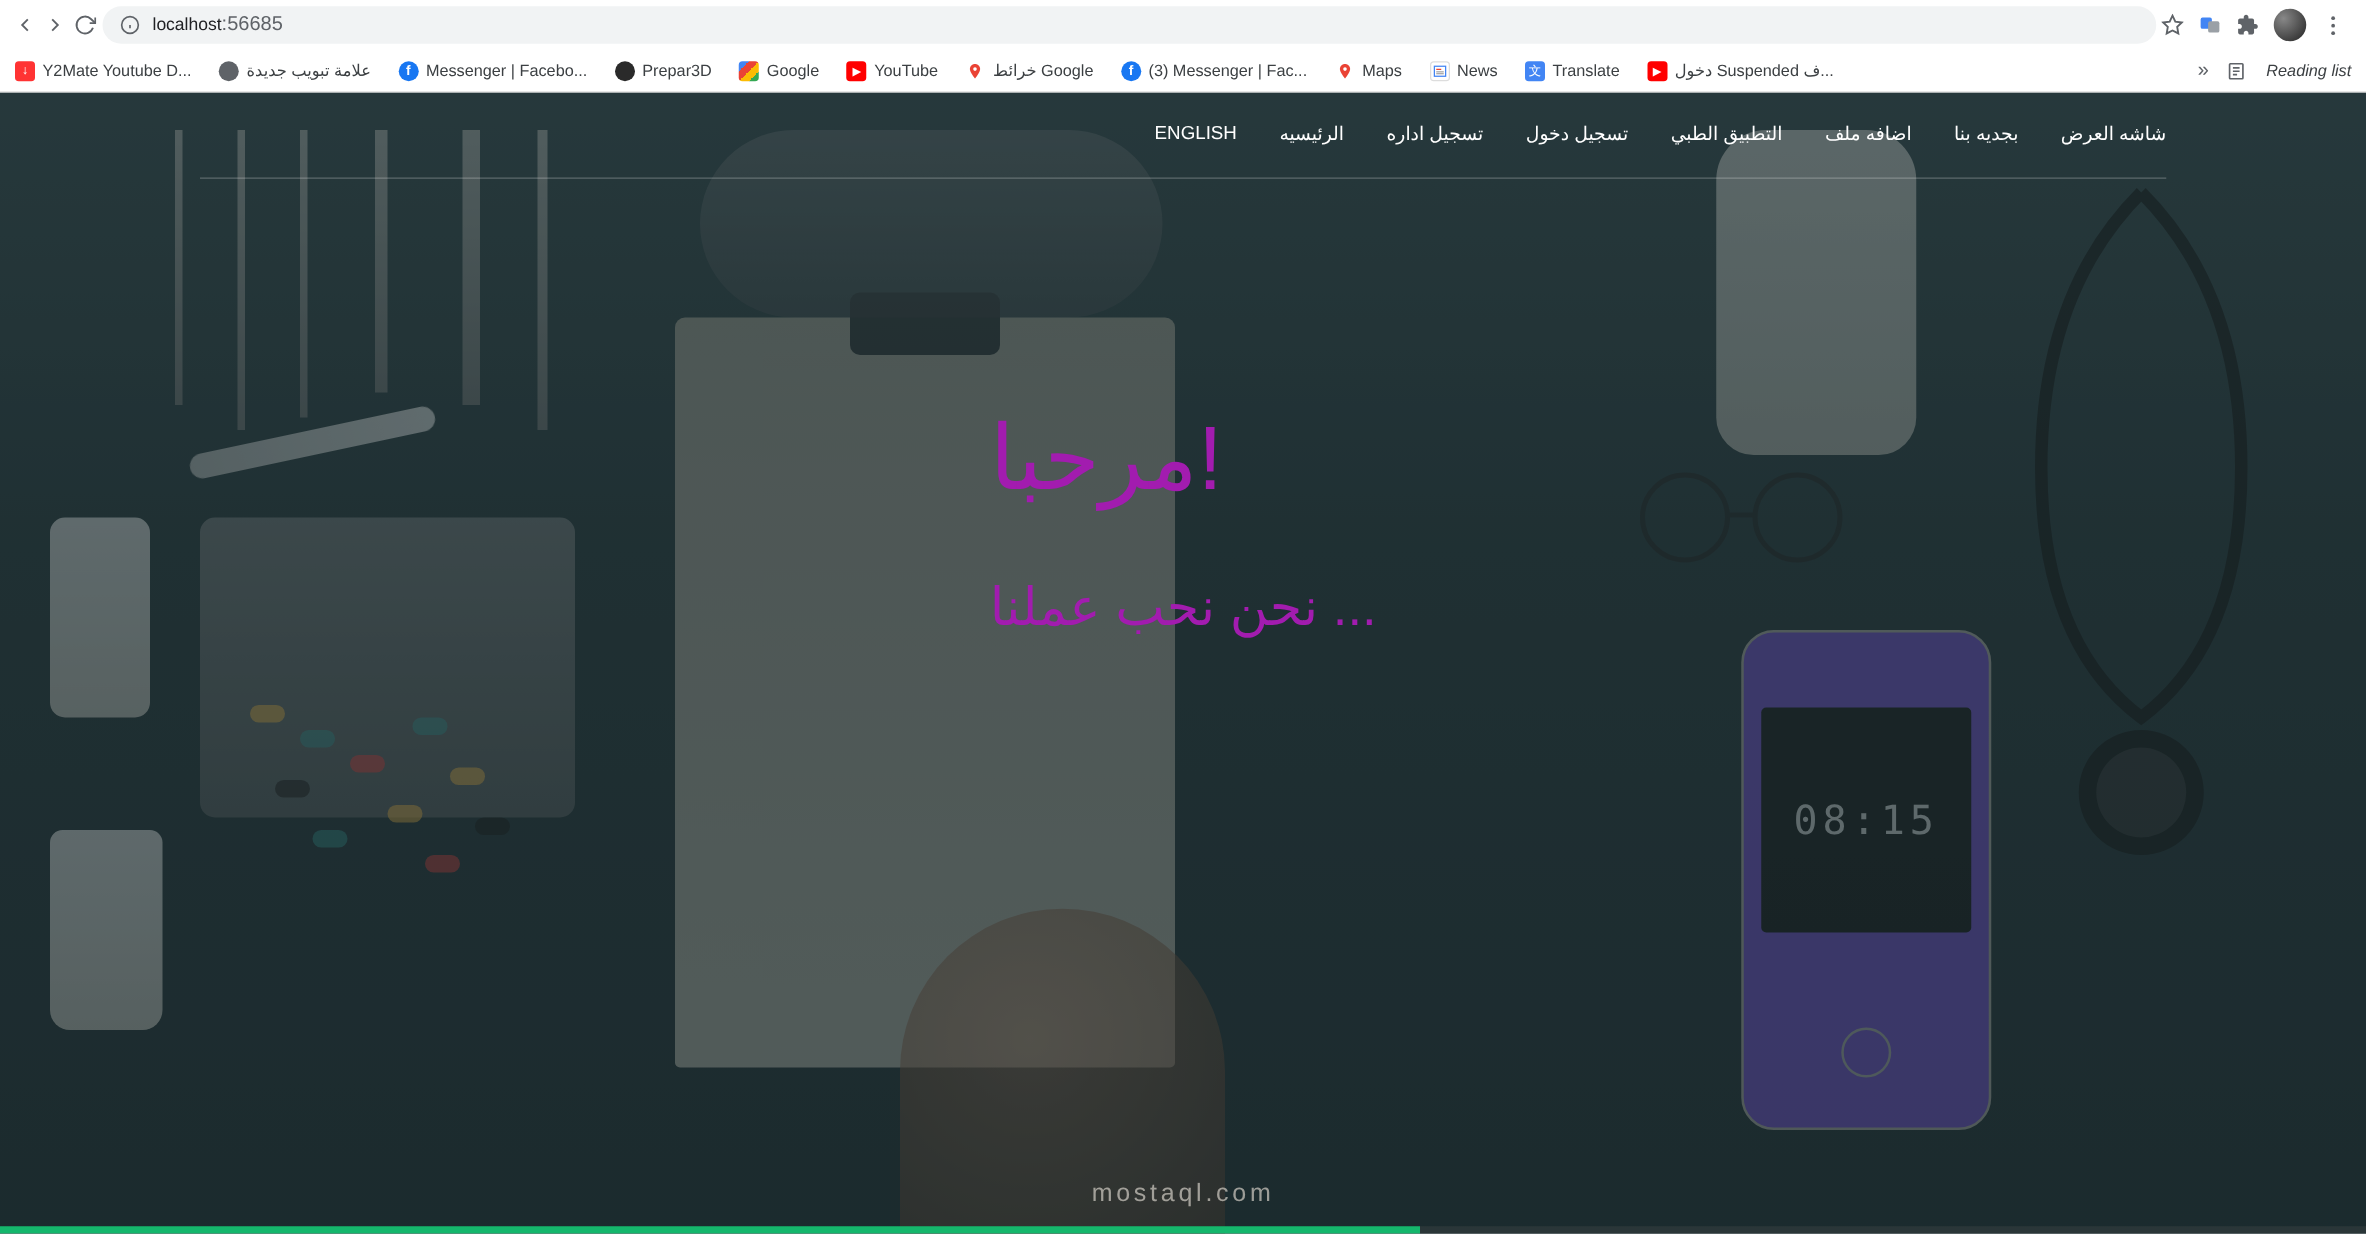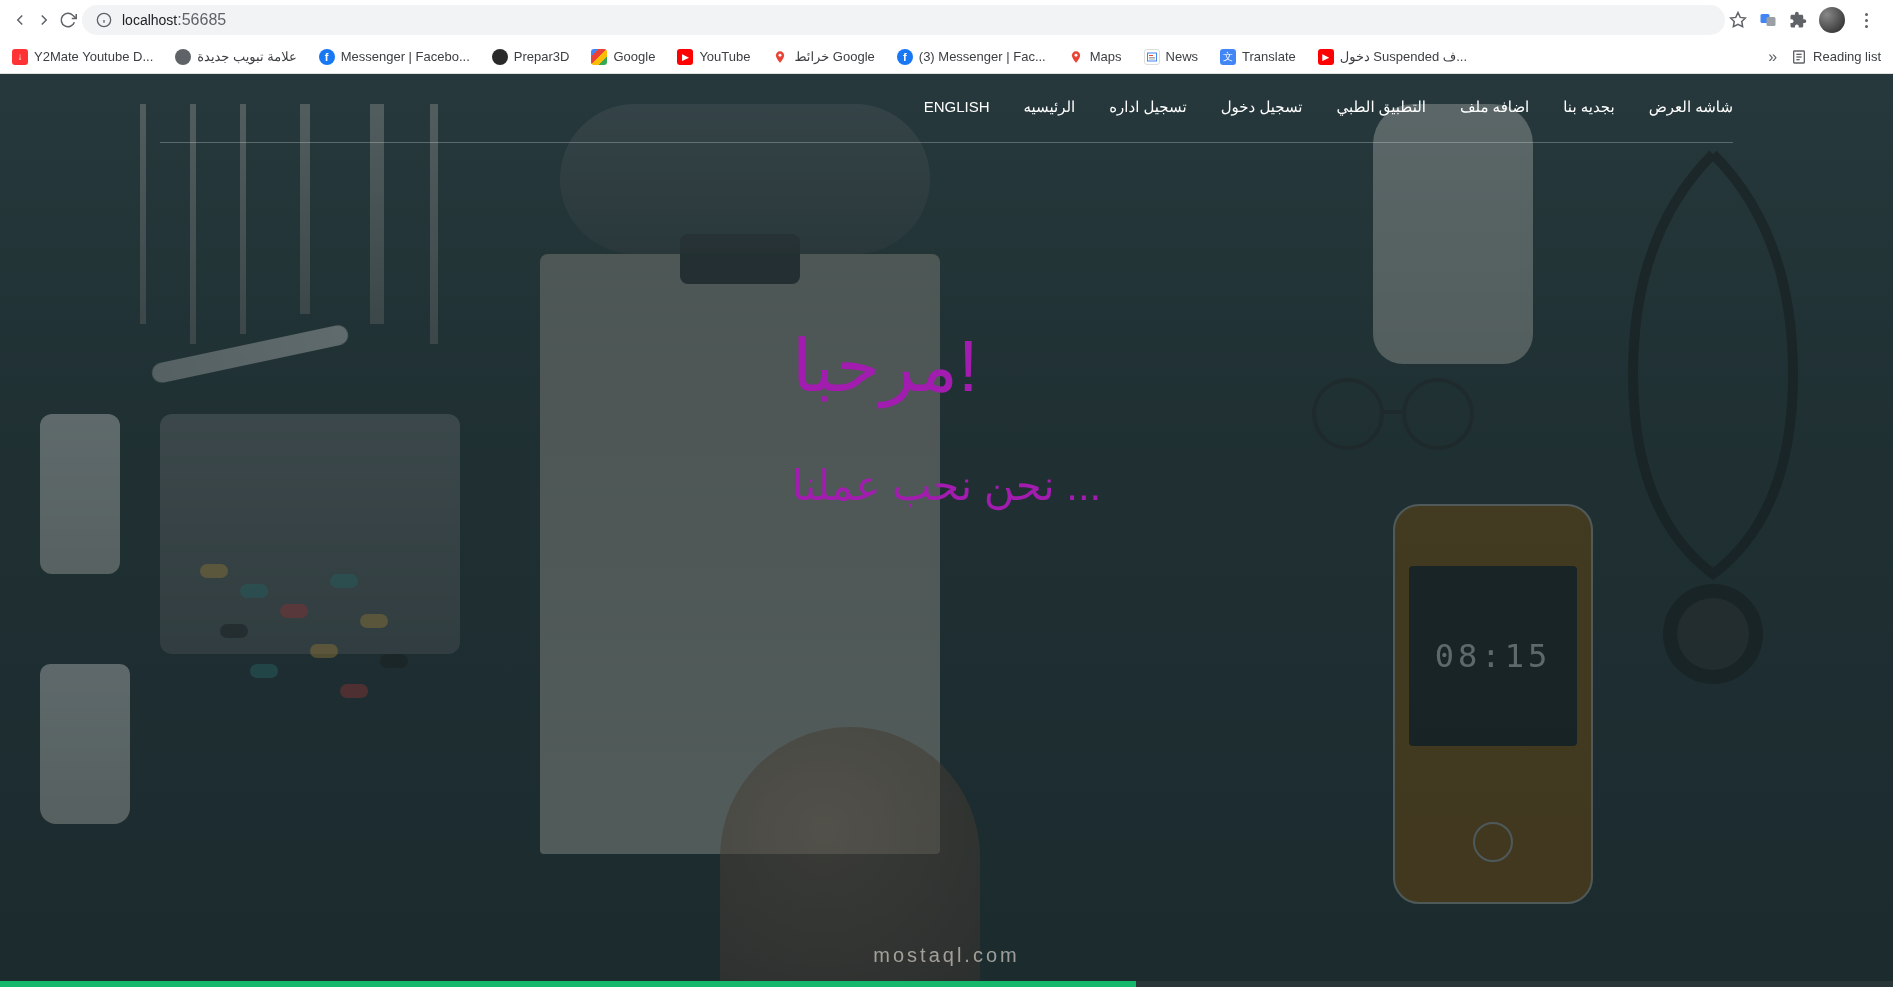--- a/index.html
+++ b/index.html
@@ -27,39 +27,39 @@
   .bm-globe { background: #5f6368; border-radius: 50%; }
   .bm-fb { background: #1877f2; color: #fff; font-size: 11px; font-weight: bold; border-radius: 50%; }
   .bm-dark { background: #2a2a2a; border-radius: 50%; }
   .bm-gmail { background: linear-gradient(135deg, #4285f4 0%, #4285f4 25%, #ea4335 25%, #ea4335 50%, #fbbc04 50%, #fbbc04 75%, #34a853 75%); }
   .bm-yt { background: #ff0000; color: #fff; font-size: 9px; display: flex; align-items: center; justify-content: center; }
   .bm-pin { background: transparent; }
   .bm-news { background: #fff; border: 1px solid #ddd; }
   .bm-translate { background: #4285f4; color: #fff; font-size: 10px; }
   .bookmarks-spacer { flex: 1; }
   .bookmarks-right { display: flex; align-items: center; gap: 14px; }
-  .readinglist { display: flex; align-items: center; gap: 6px; font-size: 13px; color: #3c4043; }
+  .readinglist { display: flex; align-items: center; gap: 16px; font-size: 13px; color: #3c4043; font-style: italic; }
   .chevron-right { color: #5f6368; }
   
   
   .page { position: relative; width: 100%; height: calc(987px - 74px); overflow: hidden; }
   .hero-bg { position: absolute; inset: 0; background: linear-gradient(180deg, #3a4e52 0%, #2d3e42 40%, #263539 100%); }
   .hero-overlay { position: absolute; inset: 0; background: rgba(15, 30, 34, 0.45); }
   
   
   .bg-obj { position: absolute; opacity: 0.55; filter: blur(0.5px); }
   .bg-tray { top: 30px; left: 560px; width: 370px; height: 150px; background: linear-gradient(180deg, #6a7478, #4a5458); border-radius: 80px; }
   .bg-clipboard { top: 180px; left: 540px; width: 400px; height: 600px; background: linear-gradient(180deg, #bfb9ac, #d8d4c8); border-radius: 8px 8px 4px 4px; }
   .bg-clip-top { position: absolute; top: -20px; left: 140px; width: 120px; height: 50px; background: #35383a; border-radius: 8px; }
   .bg-paper { position: absolute; top: 40px; left: 20px; right: 20px; bottom: 20px; background: #f0ece2; border-radius: 2px; padding: 20px; }
   .paper-title { color: #555; font-size: 18px; letter-spacing: 4px; text-align: center; font-weight: 600; }
   .bg-ivbag { top: 30px; right: 360px; width: 160px; height: 260px; background: linear-gradient(180deg, #e8e8e4, #d4d4cc); border-radius: 40px 40px 30px 30px; }
   .bg-steth { top: 60px; right: 40px; width: 280px; height: 600px; }
   .bg-glasses { top: 300px; right: 410px; width: 180px; height: 80px; }
-  .bg-phone { top: 430px; right: 300px; width: 200px; height: 400px; background: #a16207; border-radius: 26px; border: 2px solid #d0ccc4; }
+  .bg-phone { top: 430px; right: 300px; width: 200px; height: 400px; background: #8b5cf6; border-radius: 26px; border: 2px solid #d0ccc4; }
   .phone-screen { position: absolute; top: 60px; left: 14px; right: 14px; height: 180px; background: #1a1a1a; border-radius: 4px; display: flex; align-items: center; justify-content: center; color: #fff; font-size: 32px; font-family: monospace; letter-spacing: 4px; }
   .phone-btn { position: absolute; bottom: 40px; left: 50%; transform: translateX(-50%); width: 40px; height: 40px; border: 2px solid #ccc; border-radius: 50%; }
   .bg-pills-bottle { top: 340px; left: 40px; width: 80px; height: 160px; background: linear-gradient(180deg, #fff, #e8e4dc); border-radius: 12px; }
   .bg-pills-tray { top: 340px; left: 160px; width: 300px; height: 240px; background: linear-gradient(180deg, #8a8e90, #6a6e70); border-radius: 12px; }
   .bg-pills-scatter { top: 480px; left: 180px; width: 260px; height: 200px; }
   .pill { position: absolute; width: 28px; height: 14px; border-radius: 7px; }
   .bg-scalpels { top: 30px; left: 120px; width: 360px; height: 260px; }
   .scalpel { position: absolute; width: 6px; background: linear-gradient(180deg, #c8c8c4, #888); }
   .bg-thermo { top: 270px; left: 150px; width: 200px; height: 20px; background: linear-gradient(90deg, #ddd, #fff); border-radius: 10px; transform: rotate(-12deg); }
   .bg-bottle2 { top: 590px; left: 40px; width: 90px; height: 160px; background: linear-gradient(180deg, #fff, #e8e4dc); border-radius: 10px 10px 16px 16px; }

